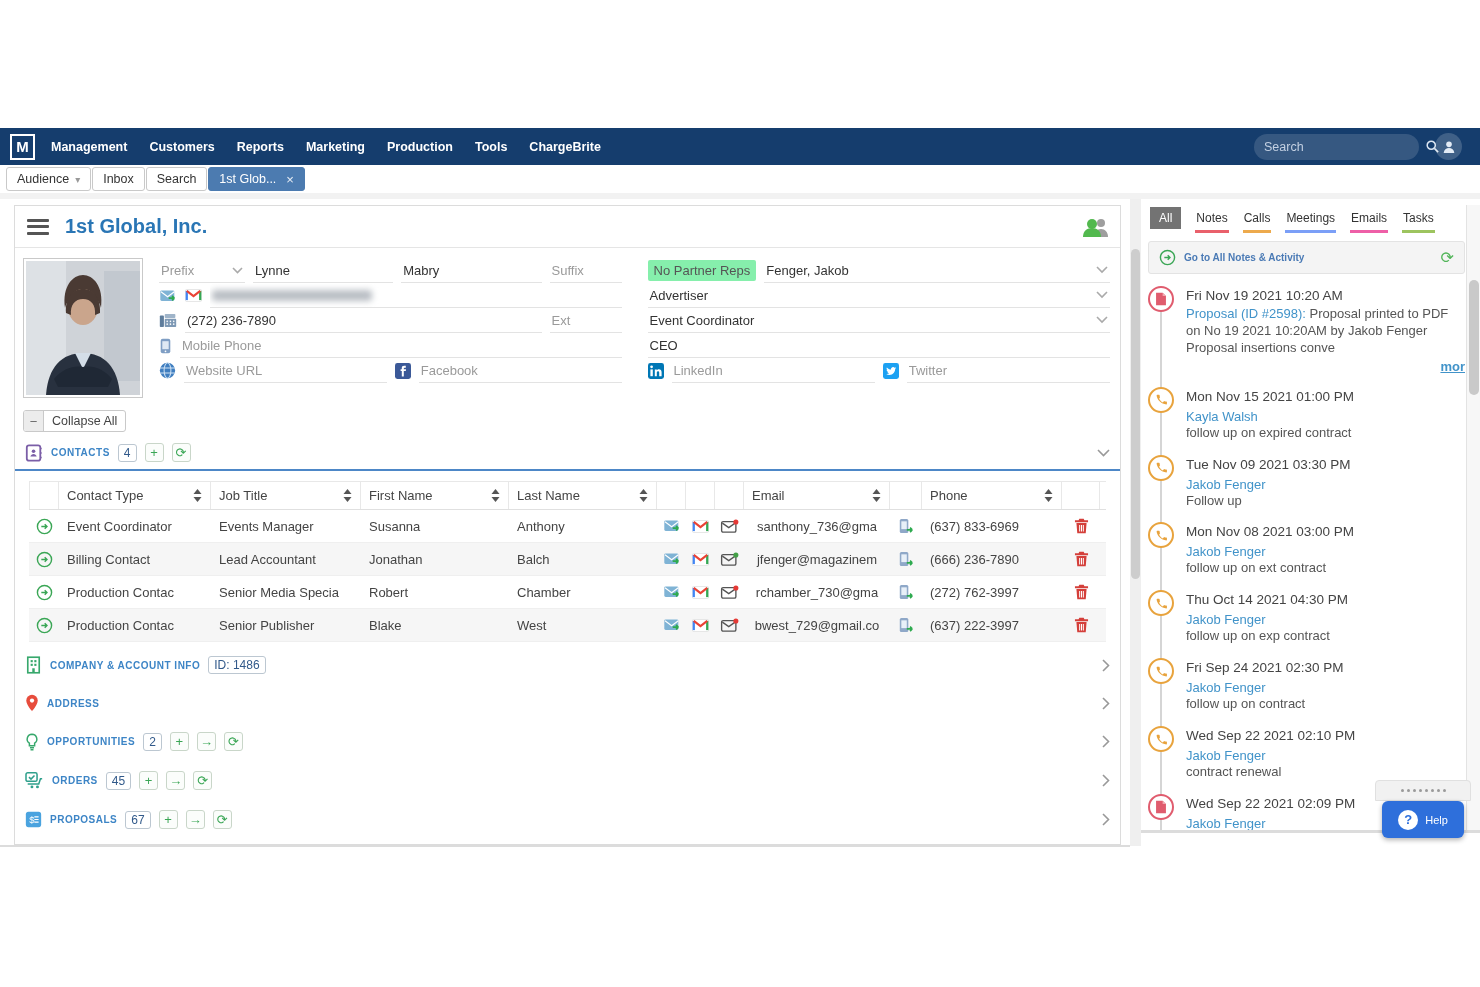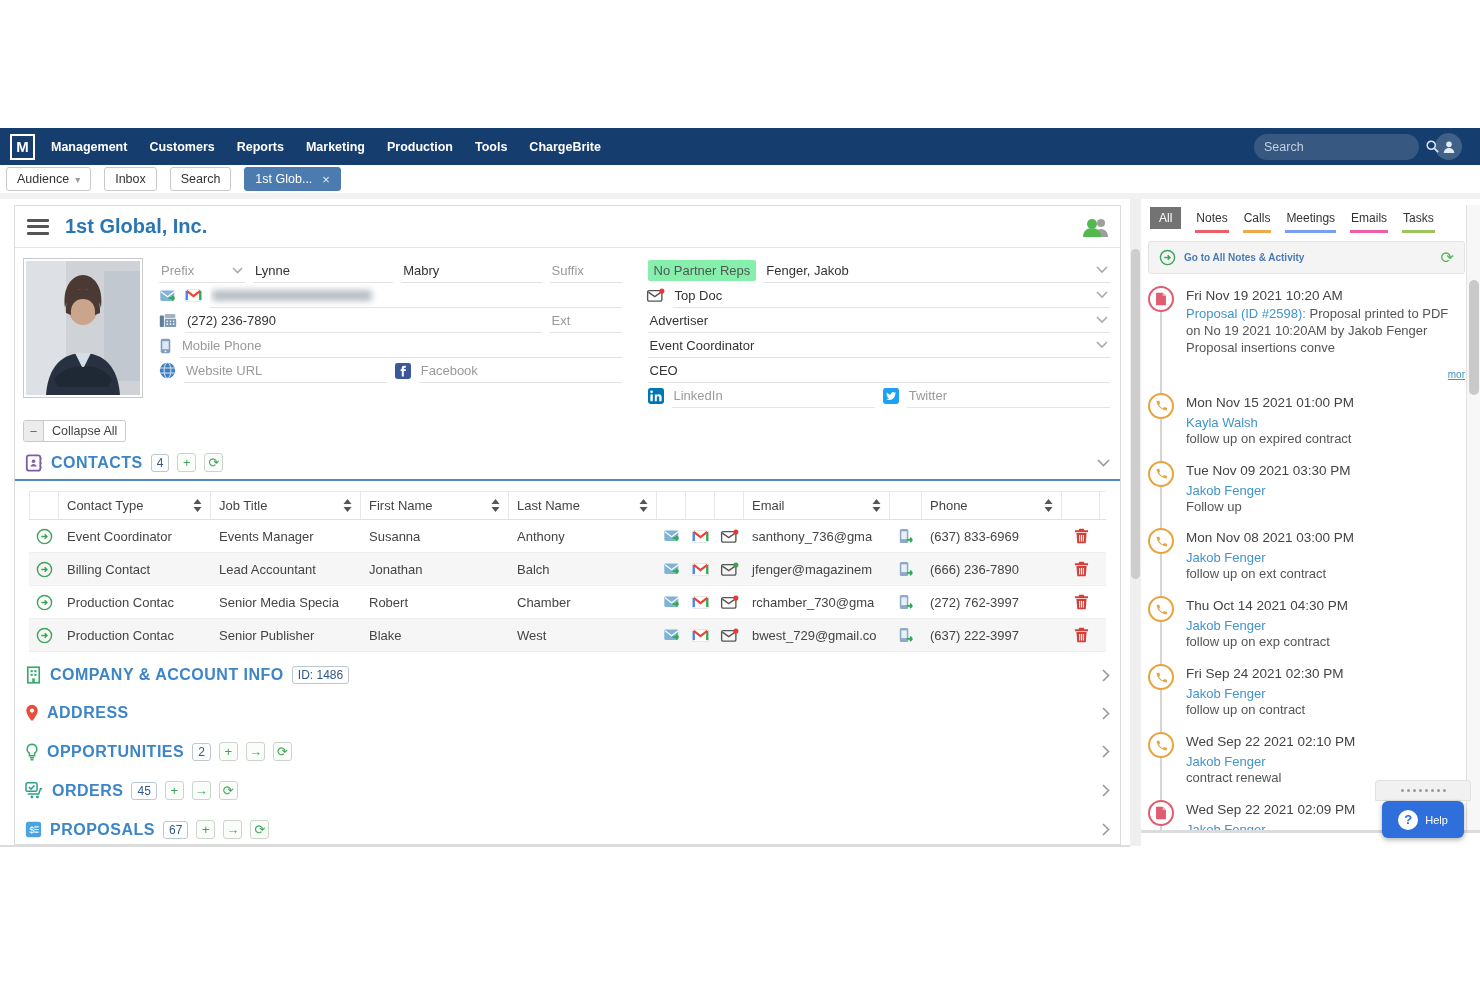--- a/index.html
+++ b/index.html
@@ -12,21 +12,21 @@
   .logo-box { width:25px; height:26px; border:2px solid #fff; color:#fff; font-weight:bold; font-size:15px; display:flex; align-items:center; justify-content:center; margin-right:16px; }
   .navitems { display:flex; gap:22px; }
   .navitem { color:#fff; font-size:12.5px; font-weight:bold; cursor:pointer; }
   .nav-right { margin-left:auto; display:flex; align-items:center; gap:16px; }
   .searchpill { width:165px; height:26px; border-radius:14px; background:rgba(255,255,255,.14); display:flex; align-items:center; padding:0 10px; }
   .searchpill input { flex:1; background:transparent; border:none; outline:none; color:#fff; font-size:12.5px; }
   .searchpill input::placeholder { color:#c3d0e2; }
   .avatar-circ { width:27px; height:27px; border-radius:50%; background:rgba(255,255,255,.18); display:flex; align-items:center; justify-content:center; margin-right:8px; }
 
   
-  .tabsrow { position:absolute; left:0; top:165px; width:1480px; height:34px; background:#fff; display:flex; align-items:center; gap:13px; padding:0 6px; border-bottom:6px solid #f2f2f2; }
+  .tabsrow { position:absolute; left:0; top:165px; width:1480px; height:34px; background:#fff; display:flex; align-items:center; gap:1px; padding:0 6px; border-bottom:6px solid #f2f2f2; }
   .wtab { height:24px; display:flex; align-items:center; gap:6px; padding:0 10px; border:1px solid #c9c9c9; border-radius:3px; background:#fff; color:#333; font-size:12.5px; cursor:pointer; }
   .wtab .caret { color:#999; font-size:10px; }
   .wtab.active { background:#4c7bb0; border-color:#4c7bb0; color:#fff; }
   .wtab .closex { color:#e8eef5; font-size:13px; margin-left:4px; }
 
   
   .main-panel { position:absolute; left:14px; top:205px; width:1107px; height:640px; background:#fff; border:1px solid #dcdcdc; overflow:hidden; }
   .titlebar { height:42px; border-bottom:1px solid #e5e5e5; display:flex; align-items:center; padding:0 10px; }
   .burger { width:26px; height:22px; display:flex; flex-direction:column; justify-content:space-between; padding:3px 2px; cursor:pointer; margin-right:14px; }
   .burger div { height:3px; background:#555; border-radius:1px; }
@@ -44,38 +44,38 @@
   .chev { margin-left:auto; flex:none; }
   .blurbar { filter:blur(3px); background:#b9bec4; border-radius:3px; height:11px; width:160px; }
   .npr-label { background:#86efac; color:#555; font-size:13px; padding:3px 6px; border-radius:2px; white-space:nowrap; }
 
   .collapse-row { padding:8px 8px 2px; }
   .collapse-btn { display:inline-flex; align-items:stretch; border:1px solid #c9c9c9; border-radius:3px; overflow:hidden; cursor:pointer; background:#fff; }
   .collapse-btn .minus { background:#ececec; color:#666; width:20px; display:flex; align-items:center; justify-content:center; font-size:13px; border-right:1px solid #c9c9c9; }
   .collapse-btn .lbl { padding:3px 8px; font-size:12.5px; color:#444; }
 
   .sect-head { display:flex; align-items:center; gap:8px; padding:9px 10px 7px; }
-  .sect-title { color:#3d85c6; font-weight:bold; font-size:16px; letter-spacing:.5px; }
+  .sect-title { color:#3d85c6; font-weight:bold; font-size:10px; letter-spacing:.5px; }
   .badge { border:1px solid #bcc7d1; border-radius:3px; color:#31598a; font-size:12px; padding:1px 5px; background:#fff; }
   .sqbtn { width:19px; height:19px; border:1px solid #c9d6c9; border-radius:3px; background:#fbfdfb; display:flex; align-items:center; justify-content:center; font-size:13px; color:#3aa655; cursor:pointer; line-height:1; }
   .blue-line { height:2px; background:#4d87c7; }
 
   
   .ctable { margin:10px 14px 4px; font-size:13px; }
   .thead, .trow { display:flex; align-items:center; }
   .thead { border-top:1px solid #e8e8e8; border-bottom:1px solid #e0e0e0; height:29px; color:#444; }
   .th { display:flex; align-items:center; justify-content:space-between; padding:0 8px; border-right:1px solid #e8e8e8; height:100%; }
   .th:first-child { border-left:1px solid #e8e8e8; }
   .trow { height:33px; border-bottom:1px solid #efefef; color:#444; }
   .trow:nth-child(odd) { background:#f6f6f6; }
   .td { padding:0 8px; overflow:hidden; white-space:nowrap; }
   .c-go { width:30px; display:flex; justify-content:center; }
   .c-type { width:152px; } .c-job { width:150px; } .c-first { width:148px; } .c-last { width:148px; }
   .c-ic { width:29px; display:flex; justify-content:center; }
-  .c-email { width:146px; } .c-phicon { width:32px; display:flex; justify-content:center; }
+  .c-email { width:146px;text-align:center; } .c-phicon { width:32px; display:flex; justify-content:center; }
   .c-phone { width:140px; } .c-del { width:38px; display:flex; justify-content:center; }
 
   
   .bigsect { display:flex; align-items:center; gap:8px; padding:10px 10px; }
   .bigsect .chevr { margin-left:auto; }
 
   
   .right-panel { position:absolute; left:1148px; top:205px; width:317px; height:625px; overflow:hidden; background:#fff; }
   .atabs { display:flex; align-items:flex-start; gap:14px; padding:2px 2px 0; }
   .atab { font-size:12px; color:#333; padding:4px 1px 5px; border-bottom:3px solid transparent; cursor:pointer; }
@@ -88,21 +88,21 @@
 
   .timeline { position:relative; margin-top:14px; padding-left:0; }
   .tl-line { position:absolute; left:12px; top:10px; bottom:-20px; width:2px; background:#d5d5d5; }
   .entry { position:relative; padding-left:38px; margin-bottom:15px; }
   .e-ic { position:absolute; left:0; top:-2px; width:26px; height:26px; border-radius:50%; background:#fff; border:2px solid; display:flex; align-items:center; justify-content:center; }
   .e-ic.call { border-color:#e8a33d; color:#e8a33d; }
   .e-ic.doc { border-color:#e05c6e; color:#e05c6e; }
   .e-date { color:#444; font-size:13.5px; margin-bottom:3px; }
   .e-link { color:#4193c9; font-size:13px; cursor:pointer; }
   .e-text { color:#555; font-size:13px; line-height:1.3; }
-  .e-more { display:block; text-align:right; color:#4193c9; font-size:10px; text-decoration:underline; cursor:pointer; margin-top:12px; }
+  .e-more { display:block; text-align:right; color:#4193c9; font-size:13px; text-decoration:underline; cursor:pointer; margin-top:2px;font-weight:bold; }
 
   
   .mid-scroll { position:absolute; left:1130px; top:199px; width:11px; height:647px; background:#efefef; }
   .mid-thumb { position:absolute; left:1px; top:50px; width:9px; height:330px; background:#cdcdcd; border-radius:5px; }
   .right-scroll { position:absolute; left:1466px; top:205px; width:14px; height:626px; background:#f7f7f7; border-left:1px solid #e3e3e3; }
   .right-thumb { position:absolute; left:2px; top:75px; width:10px; height:115px; background:#c9c9c9; border-radius:5px; }
   .strip-main { position:absolute; left:0; top:845px; width:1130px; height:2px; background:#dcdcdc; }
   .strip-right { position:absolute; left:1141px; top:830px; width:339px; height:3px; background:#dcdcdc; }
 
   
@@ -287,37 +287,20 @@
             <div class="fseg grow">
               <span>Fenger, Jakob</span>
               <span class="ico chev">
                   <svg width="12" height="8" viewBox="0 0 12 8">
                     <path d="M1 1l5 5 5-5" fill="none" stroke="#aaa" stroke-width="1.6"></path>
                   </svg>
                 </span>
             </div>
           </div>
           <div class="frow">
-            <span class="ico" style="margin-left:-2px;">
-              <svg width="19" height="15" viewBox="0 0 24 20">
-                  <rect x="1.5" y="3.5" width="19" height="14" rx="2" fill="none" stroke="#555" stroke-width="1.8"></rect>
-                  <path d="M2.5 5.5l8.5 6 8.5-6" fill="none" stroke="#555" stroke-width="1.8"></path>
-                  <circle cx="20.5" cy="4" r="3.4" fill="#e53935"></circle>
-                </svg>
-            </span>
-            <div class="fseg grow">
-              <span>Top Doc</span>
-              <span class="ico chev">
-                  <svg width="12" height="8" viewBox="0 0 12 8">
-                    <path d="M1 1l5 5 5-5" fill="none" stroke="#aaa" stroke-width="1.6"></path>
-                  </svg>
-                </span>
-            </div>
-          </div>
-          <div class="frow">
             <div class="fseg grow">
               <span>Advertiser</span>
               <span class="ico chev">
                   <svg width="12" height="8" viewBox="0 0 12 8">
                     <path d="M1 1l5 5 5-5" fill="none" stroke="#aaa" stroke-width="1.6"></path>
                   </svg>
                 </span>
             </div>
           </div>
           <div class="frow">

